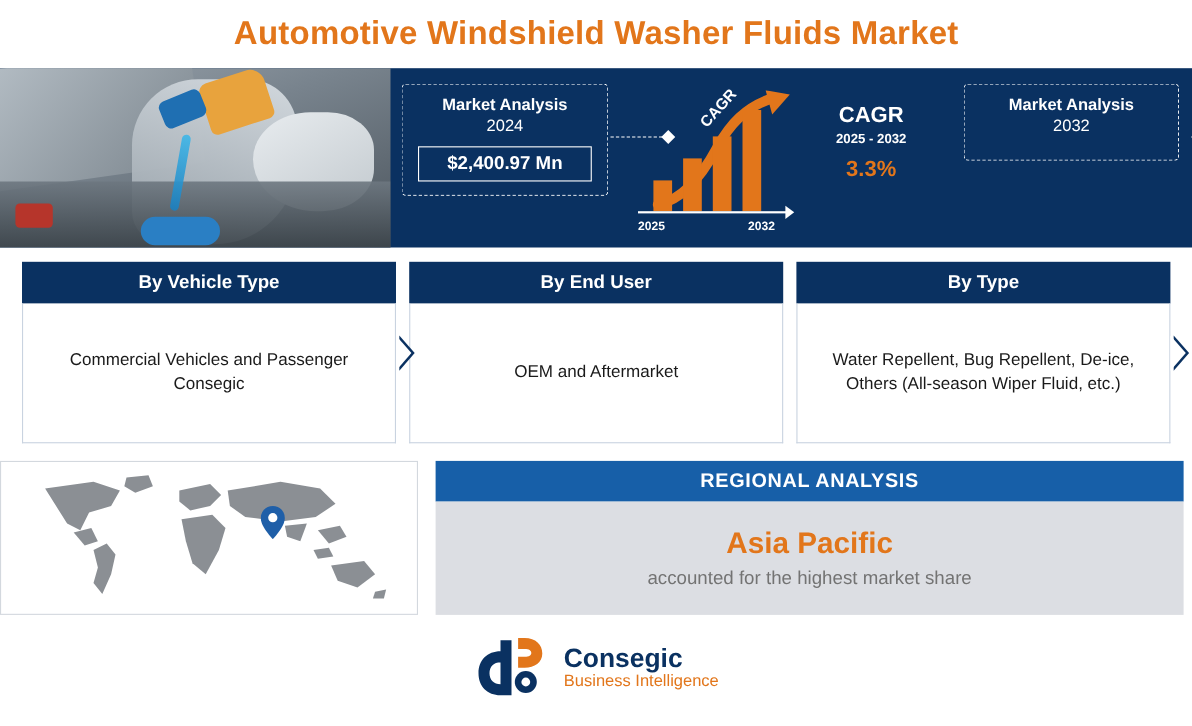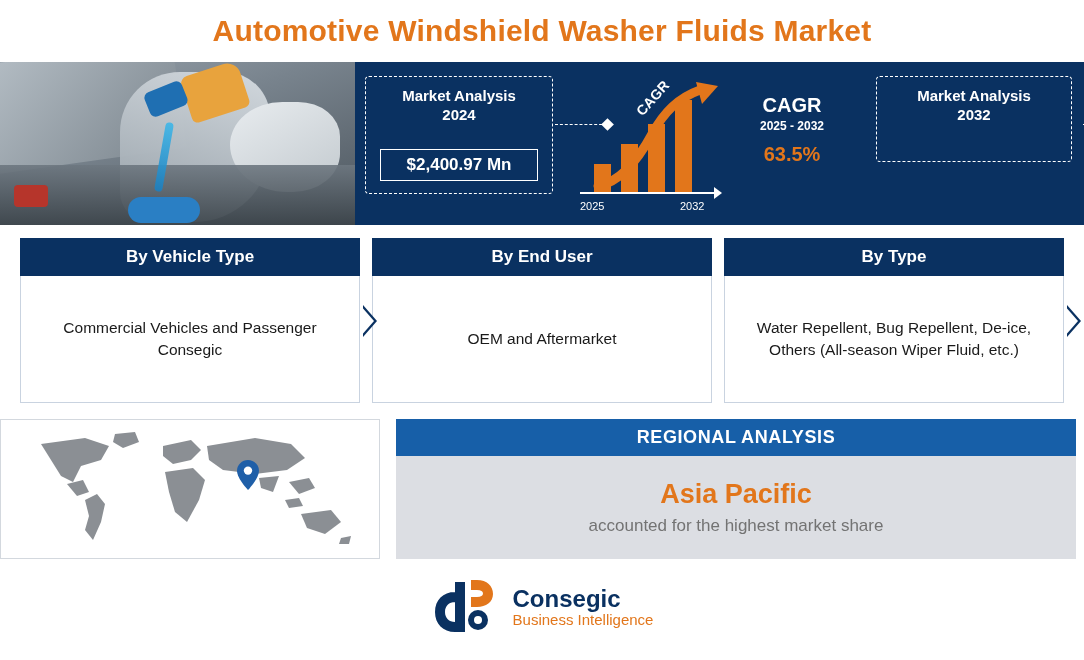--- a/index.html
+++ b/index.html
@@ -74,21 +74,21 @@
     border: 1px dashed #ffffff;
     border-radius: 4px;
     padding: 10px 14px 12px;
     text-align: center;
     color: #ffffff;
   }
   .kpi-box .kpi-label {
     font-size: 15px; font-weight: bold; line-height: 1.25;
   }
   .kpi-box .kpi-year {
-    font-size: 15px; font-weight: bold; line-height: 1.25; margin-bottom: 24px;
+    font-size: 15px; font-weight: normal; line-height: 1.25; margin-bottom: 8px;
   }
   .kpi-value {
     border: 1px solid #ffffff;
     padding: 5px 10px;
     font-size: 17px; font-weight: bold;
     background: transparent;
   }
   .kpi-left { position: absolute; left: 10px; top: 14px; width: 188px; }
   .kpi-right { position: absolute; right: 12px; top: 14px; width: 196px; }
 
@@ -111,21 +111,21 @@
     transform: rotate(-48deg);
   }
   .bars { position: absolute; left: 0px; bottom: 26px; height: 92px; width: 140px; }
   .bar { position: absolute; bottom: 0; background: #E2761B; }
   .axis-line { position: absolute; left: 0px; bottom: 24px; width: 136px; height: 2px; background: #ffffff; }
   .axis-arrow {
     position: absolute; bottom: 19px; left: 134px;
     width: 0; height: 0; border-left: 8px solid #ffffff;
     border-top: 6px solid transparent; border-bottom: 6px solid transparent;
   }
-  .yr { position: absolute; bottom: 6px; color:#ffffff; font-size: 11px; font-weight: normal;}
+  .yr { position: absolute; bottom: 6px; color:#ffffff; font-size: 11px; font-weight: bold;}
   .yr-l { left: 0px; } .yr-r { left: 100px; }
   .curve { position: absolute; left: 10px; bottom: 26px; }
   .dash-left, .dash-right {
     position: absolute; top: 62px; height: 1px;
     border-top: 1px dashed #ffffff;
   }
   .dash-left { left: 200px; width: 52px; }
   .dash-right { left: 728px; width: 52px; }
   .diamond {
     position: absolute; top: 58px; width: 9px; height: 9px;
@@ -289,21 +289,21 @@
         <div class="axis-line"></div>
         <div class="axis-arrow"></div>
         <div class="yr yr-l">2025</div>
         <div class="yr yr-r">2032</div>
 
         <div class="cagr-word">CAGR</div>
 
         <div class="cagr-text">
           <div class="c1">CAGR</div>
           <div class="c2">2025 - 2032</div>
-          <div class="c3">63.5%</div>
+          <div class="c3">3.3%</div>
         </div>
       </div>
 
       <div class="kpi-box kpi-right">
         <div class="kpi-label">Market Analysis</div>
         <div class="kpi-year">2032</div>
       </div>
 
     </div>
   </div>

